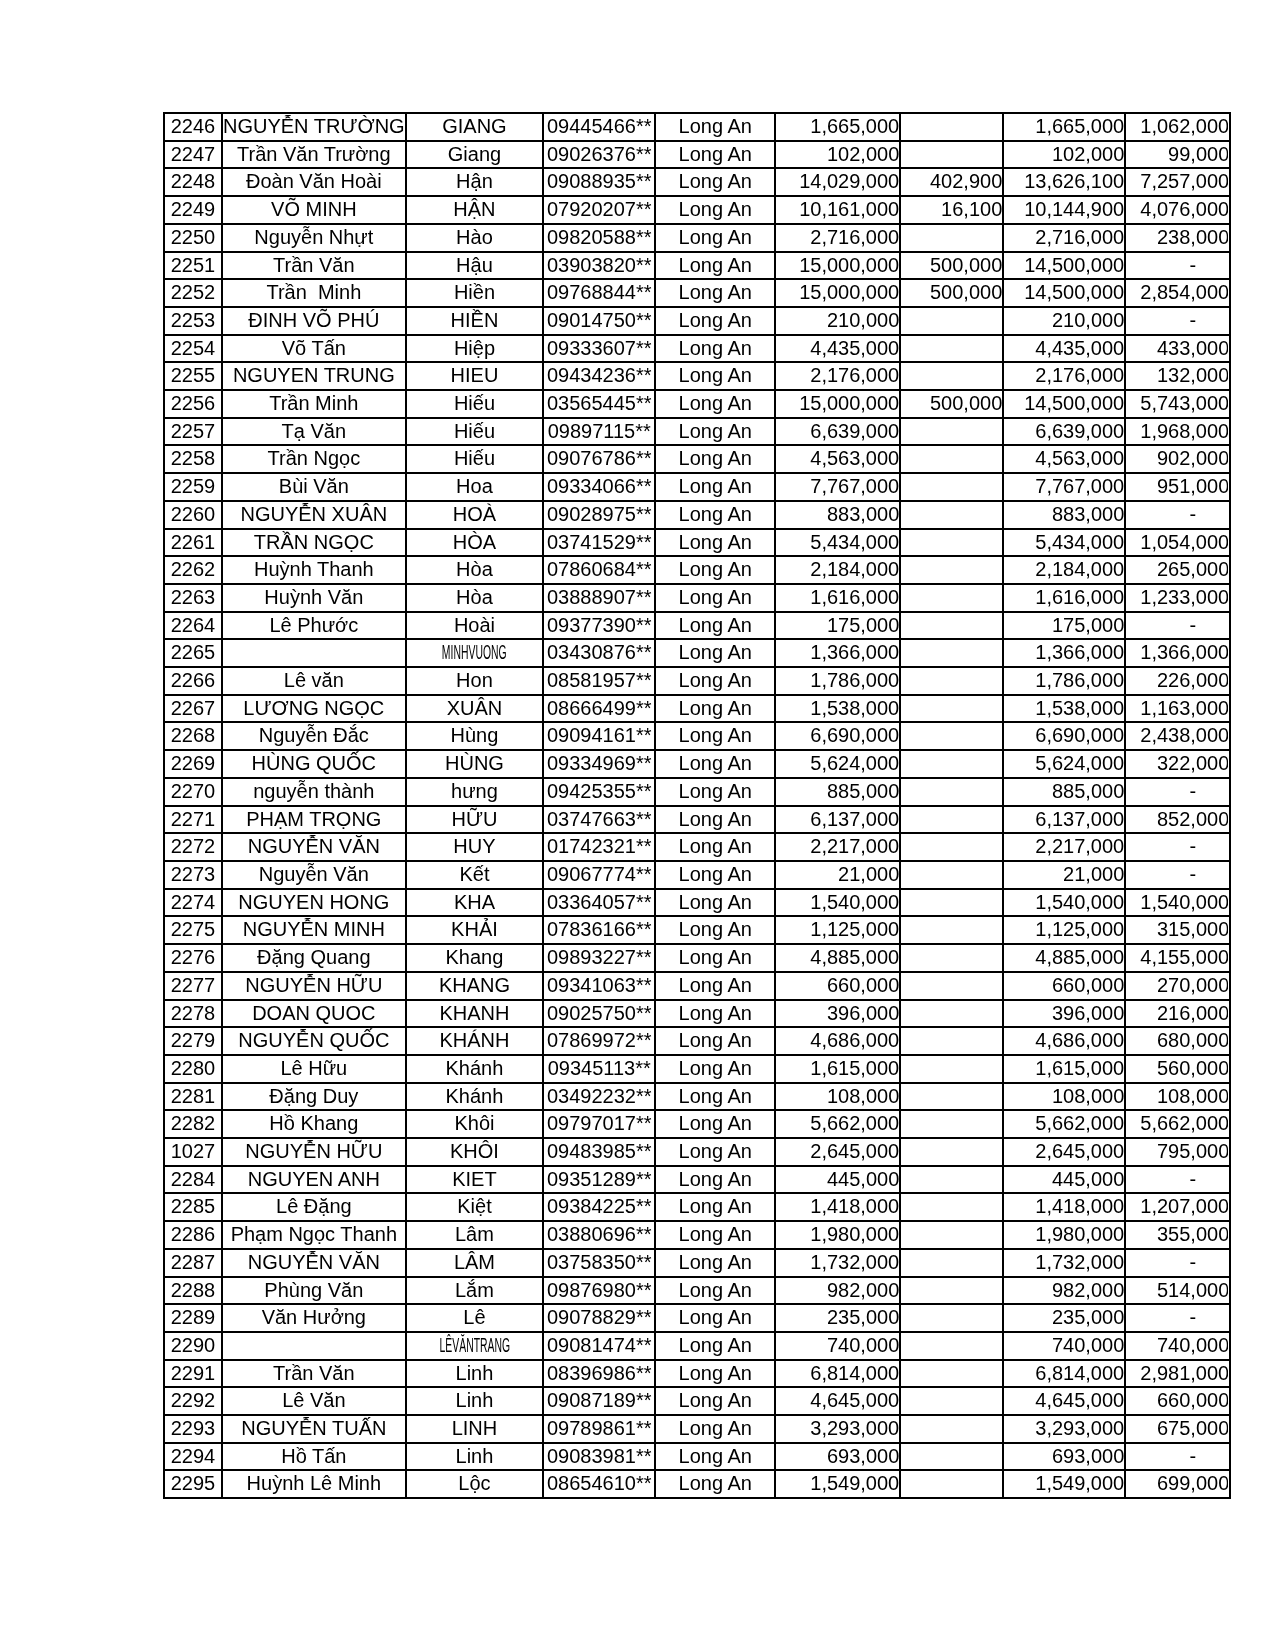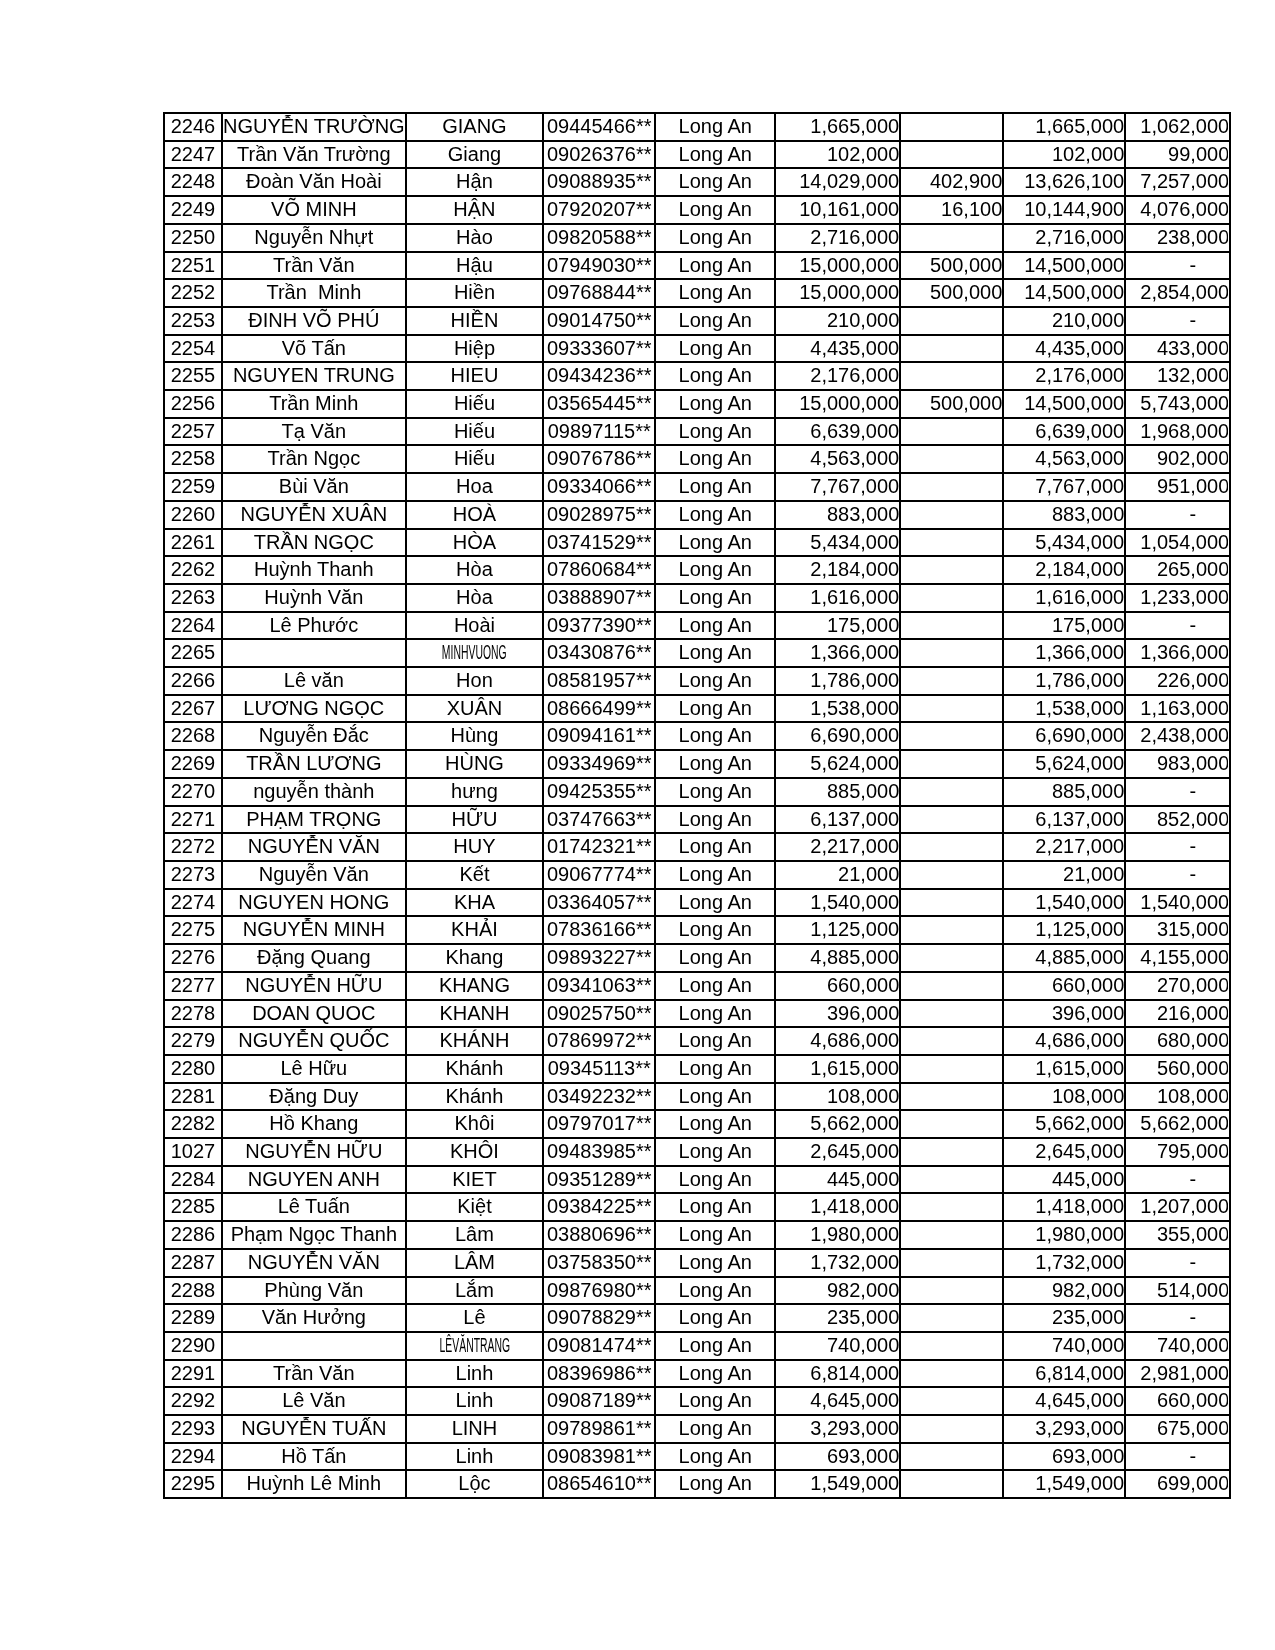--- a/index.html
+++ b/index.html
@@ -98,21 +98,21 @@
         <td class="c4"><span>Long An</span></td>
         <td class="c5"><span>2,716,000</span></td>
         <td class="c6"><span></span></td>
         <td class="c7"><span>2,716,000</span></td>
         <td class="c8"><span>238,000</span></td>
       </tr>
       <tr>
         <td class="c0"><span>2251</span></td>
         <td class="c1"><span>Trần Văn</span></td>
         <td class="c2"><span>Hậu</span></td>
-        <td class="c3"><span>07949030**</span></td>
+        <td class="c3"><span>03903820**</span></td>
         <td class="c4"><span>Long An</span></td>
         <td class="c5"><span>15,000,000</span></td>
         <td class="c6"><span>500,000</span></td>
         <td class="c7"><span>14,500,000</span></td>
         <td class="c8 dash"><span>-</span></td>
       </tr>
       <tr>
         <td class="c0"><span>2252</span></td>
         <td class="c1"><span>Trần  Minh</span></td>
         <td class="c2"><span>Hiền</span></td>
@@ -294,28 +294,28 @@
         <td class="c2"><span>Hùng</span></td>
         <td class="c3"><span>09094161**</span></td>
         <td class="c4"><span>Long An</span></td>
         <td class="c5"><span>6,690,000</span></td>
         <td class="c6"><span></span></td>
         <td class="c7"><span>6,690,000</span></td>
         <td class="c8"><span>2,438,000</span></td>
       </tr>
       <tr>
         <td class="c0"><span>2269</span></td>
-        <td class="c1"><span>TRẦN LƯƠNG</span></td>
+        <td class="c1"><span>HÙNG QUỐC</span></td>
         <td class="c2"><span>HÙNG</span></td>
         <td class="c3"><span>09334969**</span></td>
         <td class="c4"><span>Long An</span></td>
         <td class="c5"><span>5,624,000</span></td>
         <td class="c6"><span></span></td>
         <td class="c7"><span>5,624,000</span></td>
-        <td class="c8"><span>983,000</span></td>
+        <td class="c8"><span>322,000</span></td>
       </tr>
       <tr>
         <td class="c0"><span>2270</span></td>
         <td class="c1"><span>nguyễn thành</span></td>
         <td class="c2"><span>hưng</span></td>
         <td class="c3"><span>09425355**</span></td>
         <td class="c4"><span>Long An</span></td>
         <td class="c5"><span>885,000</span></td>
         <td class="c6"><span></span></td>
         <td class="c7"><span>885,000</span></td>
@@ -470,21 +470,21 @@
         <td class="c2"><span>KIET</span></td>
         <td class="c3"><span>09351289**</span></td>
         <td class="c4"><span>Long An</span></td>
         <td class="c5"><span>445,000</span></td>
         <td class="c6"><span></span></td>
         <td class="c7"><span>445,000</span></td>
         <td class="c8 dash"><span>-</span></td>
       </tr>
       <tr>
         <td class="c0"><span>2285</span></td>
-        <td class="c1"><span>Lê Tuấn</span></td>
+        <td class="c1"><span>Lê Đặng</span></td>
         <td class="c2"><span>Kiệt</span></td>
         <td class="c3"><span>09384225**</span></td>
         <td class="c4"><span>Long An</span></td>
         <td class="c5"><span>1,418,000</span></td>
         <td class="c6"><span></span></td>
         <td class="c7"><span>1,418,000</span></td>
         <td class="c8"><span>1,207,000</span></td>
       </tr>
       <tr>
         <td class="c0"><span>2286</span></td>

